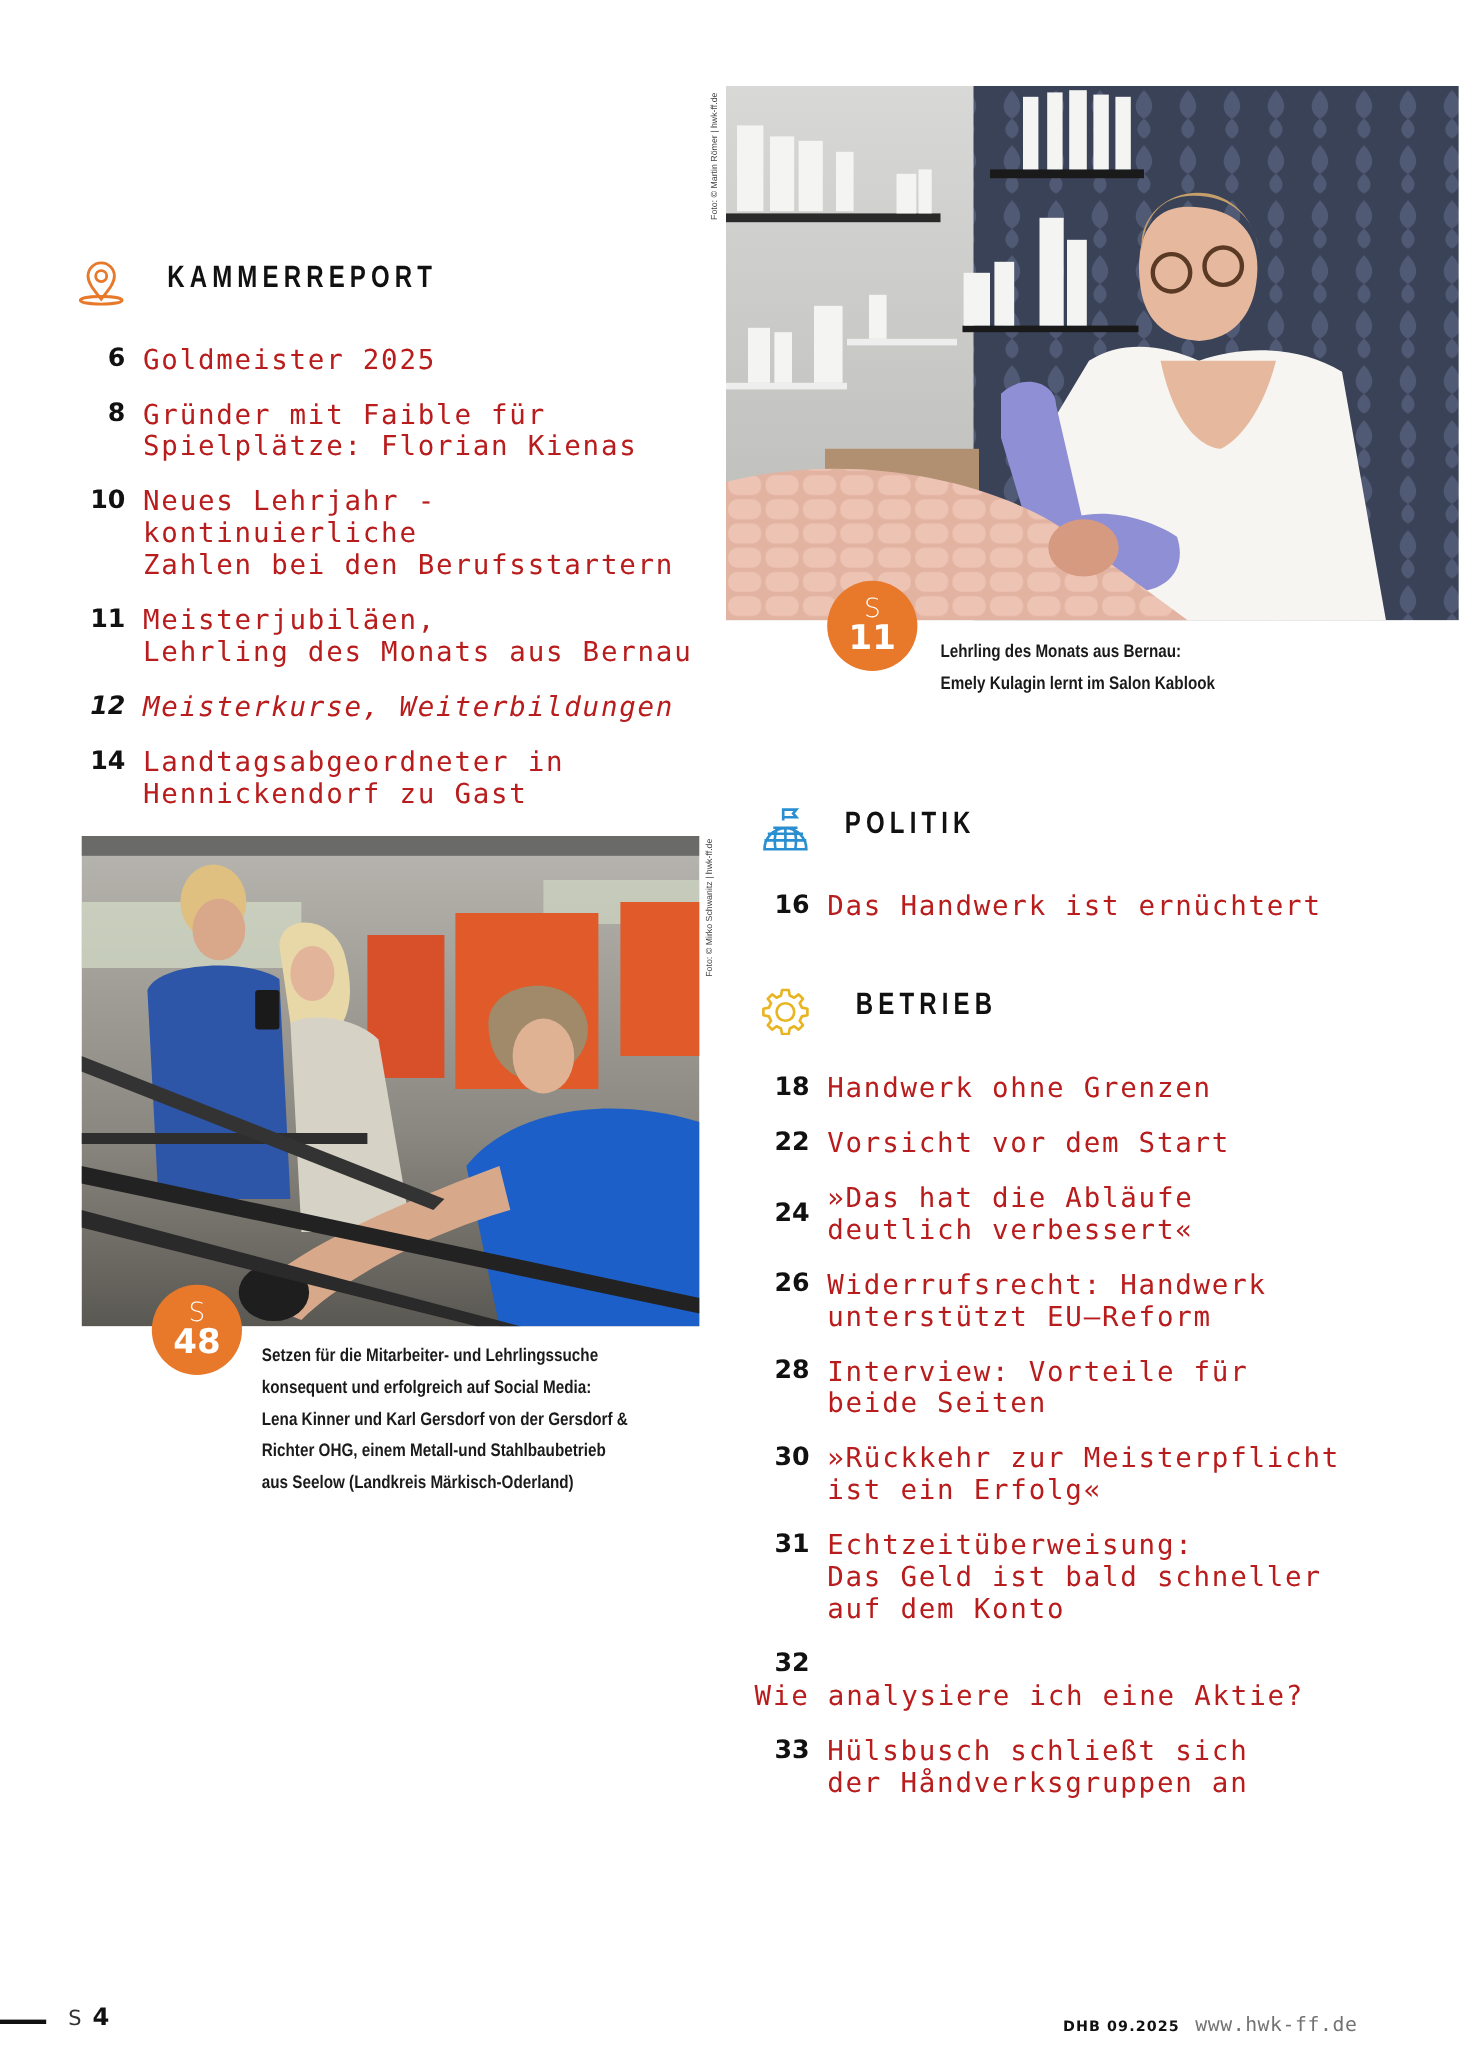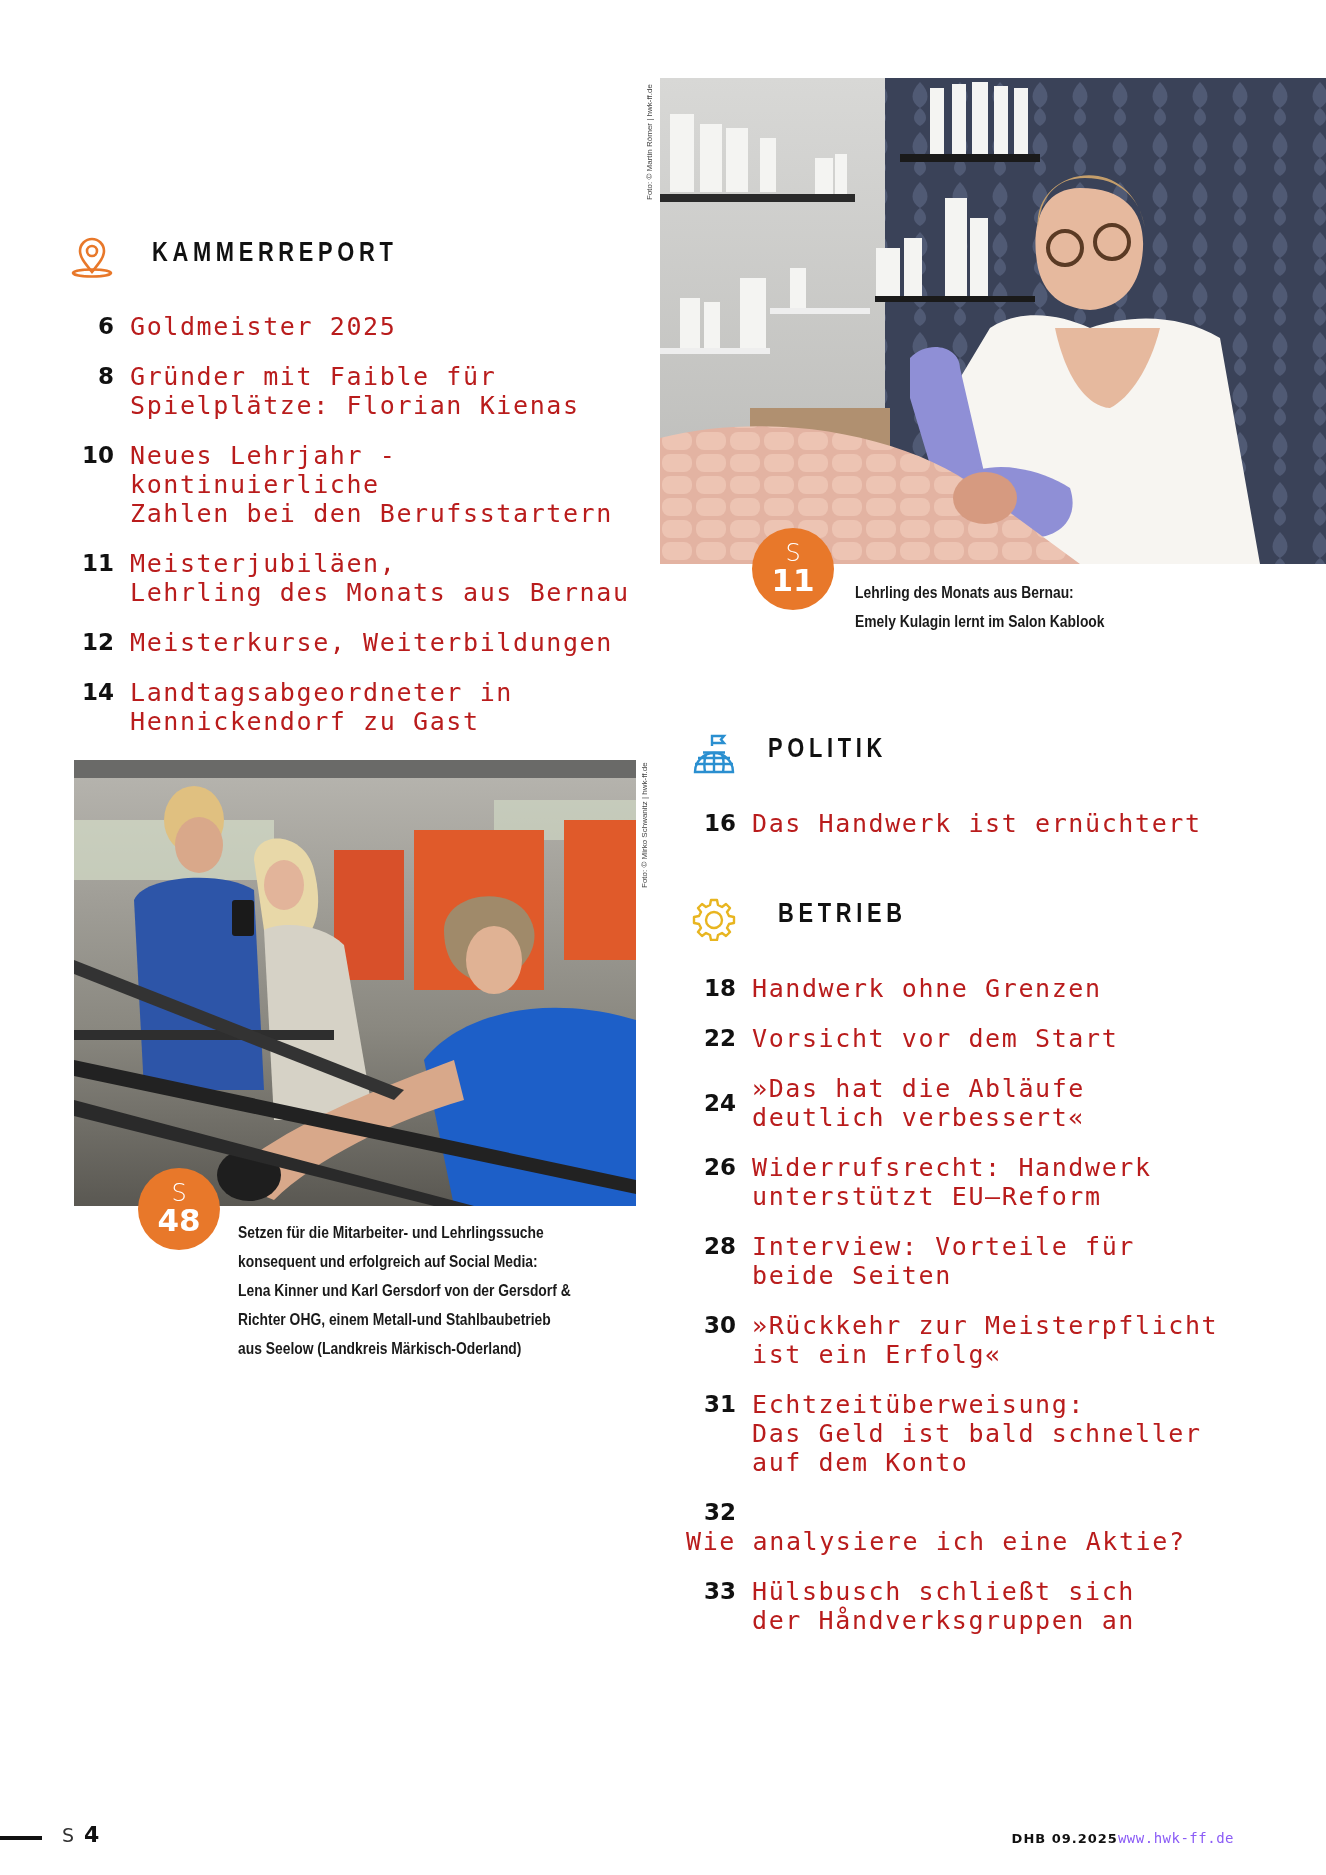--- a/index.html
+++ b/index.html
@@ -44,23 +44,23 @@
     .caption {
       position: absolute; font-family: "Liberation Sans", sans-serif;
       font-weight: 700; font-size: 16.5px; line-height: 29px; color: #1a1a1a;
       transform: scaleX(0.84); transform-origin: left top; white-space: pre-line;
     }
 
     .footer-rule { position: absolute; left: 0; top: 1836px; width: 42px; height: 4px; background: #111; }
     .footer-page { position: absolute; left: 62px; top: 1822px; display: flex; align-items: baseline; gap: 10px; }
     .footer-page .s { font-family: "DejaVu Sans", sans-serif; font-size: 19px; color: #333; }
     .footer-page .n { font-family: "DejaVu Sans", sans-serif; font-size: 22px; font-weight: 700; color: #111; }
-    .footer-right { position: absolute; right: 92px; top: 1830px; display: flex; align-items: baseline; }
+    .footer-right { position: absolute; right: 92px; top: 1830px; display: flex; align-items: baseline; gap: 14px; }
     .footer-right .issue { font-family: "DejaVu Sans", sans-serif; font-weight: 700; font-size: 13px; letter-spacing: 1px; color: #111; }
-    .footer-right .url { font-family: "DejaVu Sans Mono", monospace; font-size: 14px; color: #8b5cf6; letter-spacing: 0.5px; }
+    .footer-right .url { font-family: "DejaVu Sans Mono", monospace; font-size: 18px; color: #737373; letter-spacing: 0.5px; }
   </style>
 </head>
 <body>
 
 <div class="section-head" style="left:70px; top:236px;">
   <span class="icon">
     <svg width="44" height="44" viewBox="0 0 44 44" fill="none" stroke="#e8782a" stroke-width="2.6">
       <path d="M22 36 C14 26 10 21 10 15 a12 12 0 0 1 24 0 c0 6 -4 11 -12 21z"></path>
       <circle cx="22" cy="15" r="5"></circle>
       <ellipse cx="22" cy="37" rx="19" ry="3.5"></ellipse>
@@ -82,21 +82,21 @@
   <div class="toc-item" style="margin-bottom:21px;">
     <span class="toc-num">10</span>
     <span class="toc-title">Neues Lehrjahr - kontinuierliche
 Zahlen bei den Berufsstartern</span>
   </div>
   <div class="toc-item" style="margin-bottom:21px;">
     <span class="toc-num">11</span>
     <span class="toc-title">Meisterjubiläen,
 Lehrling des Monats aus Bernau</span>
   </div>
-  <div class="toc-item" style="margin-bottom:21px;">
+  <div class="toc-item" style="margin-bottom:21px;font-style:italic;">
     <span class="toc-num">12</span>
     <span class="toc-title">Meisterkurse, Weiterbildungen</span>
   </div>
   <div class="toc-item">
     <span class="toc-num">14</span>
     <span class="toc-title">Landtagsabgeordneter in
 Hennickendorf zu Gast</span>
   </div>
 </div>
 

